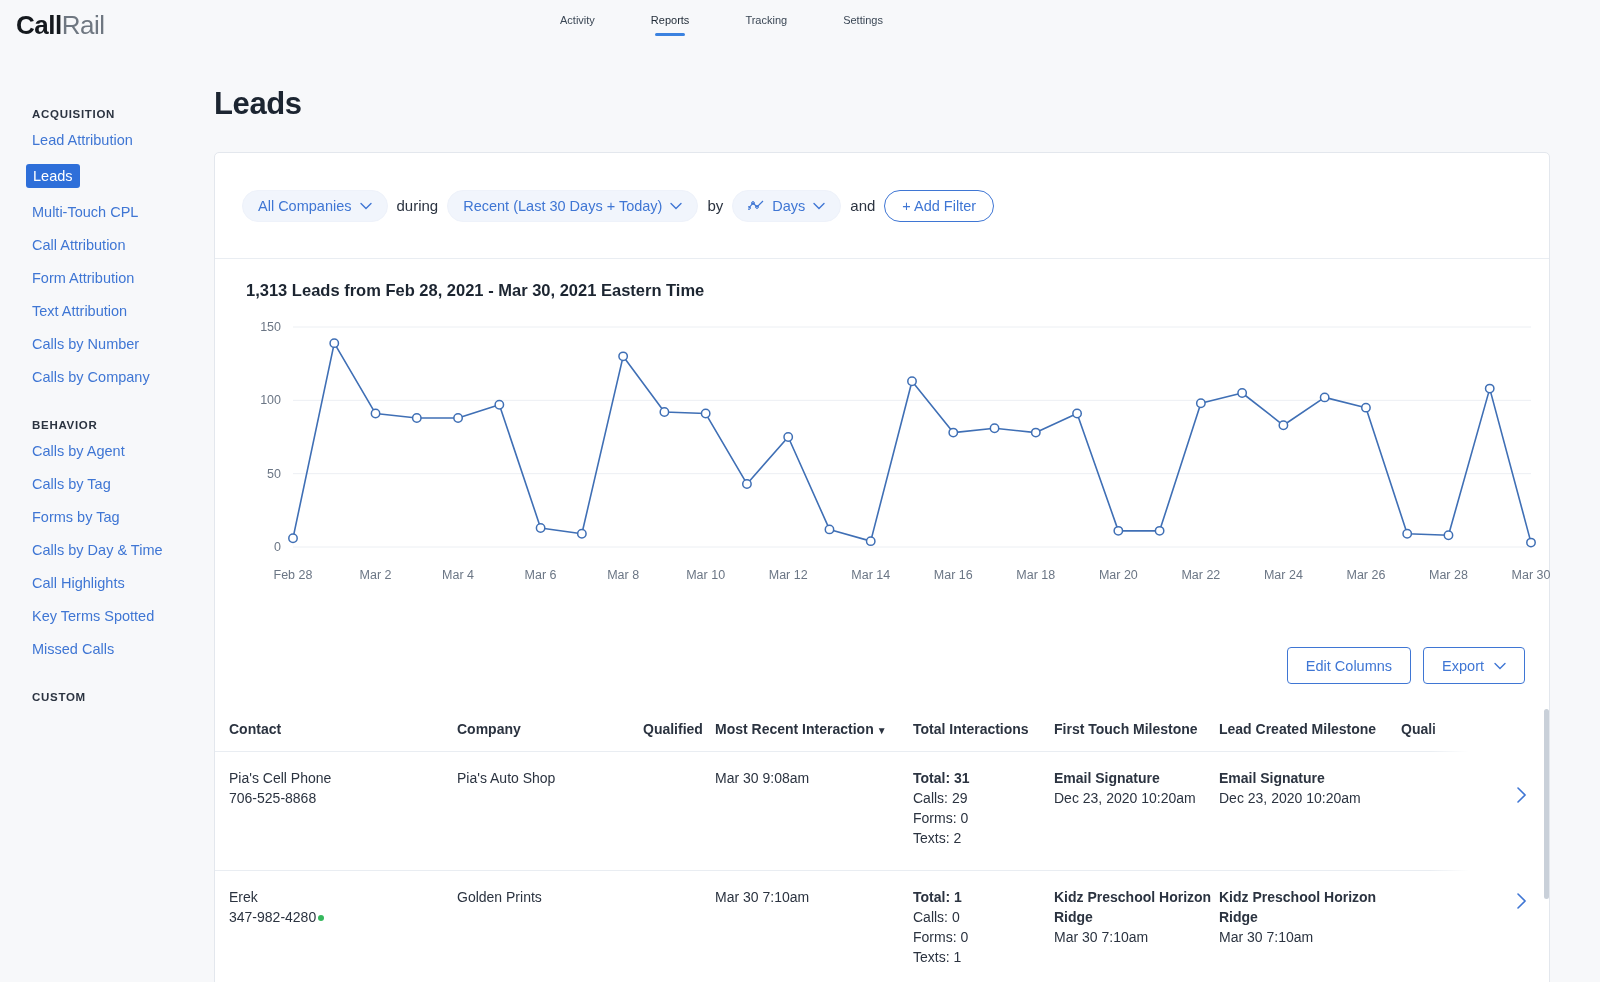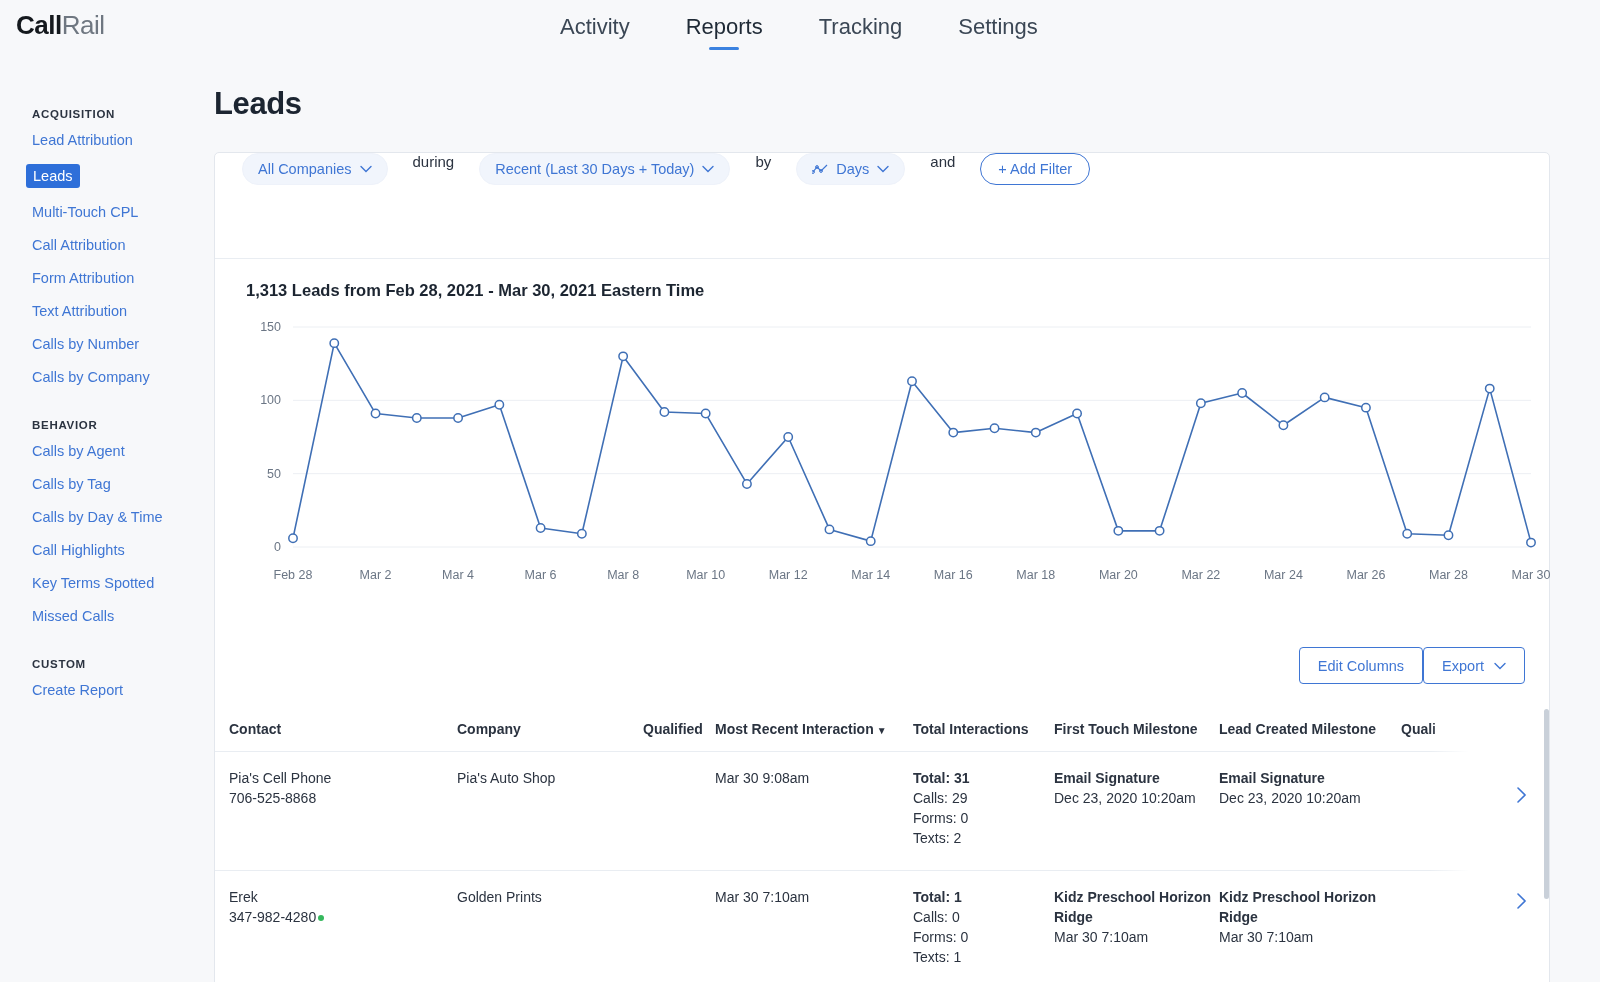--- a/index.html
+++ b/index.html
@@ -22,21 +22,21 @@
     font-size: 26px; letter-spacing: -0.5px;
   }
   .logo .b { font-weight: 700; color: #15191e; }
   .logo .l { font-weight: 400; color: #6f7781; }
 
   .topnav {
     position: absolute; left: 560px; top: 14px;
     display: flex; gap: 56px; align-items: flex-start;
   }
   .topnav .item {
-    font-size: 22px; color: #3b4755; cursor: pointer;
+    font-size: 11px; color: #3b4755; cursor: pointer;
     padding-bottom: 8px; position: relative; font-weight: 400;
   }
   .topnav .item.active { color: #1f2a36; }
   .topnav .item.active::after {
     content: ""; position: absolute; left: 50%; transform: translateX(-50%);
     bottom: -2px; width: 30px; height: 3px; background: #3b82e0; border-radius: 2px;
   }
 
   
   .sidebar {
@@ -66,21 +66,21 @@
 
   .card {
     position: absolute; left: 0px; top: 92px; width: 1336px; height: 840px;
     background: #ffffff; border: 1px solid #e3e7ed; border-radius: 5px;
   }
 
   
   .filterbar {
     position: absolute; left: 0; top: 0; width: 100%; height: 106px;
     border-bottom: 1px solid #e9edf2;
-    display: flex; padding-left: 27px; gap: 25px;
+    display: flex; align-items: center; padding-left: 27px; gap: 9px;
   }
   .pill {
     display: inline-flex; align-items: center; gap: 8px;
     height: 32px; padding: 0 15px; border-radius: 16px;
     background: #f1f5fc; color: #3f76d4; font-size: 14.5px; cursor: pointer;
     border: 1px solid #eef2fa; white-space: nowrap;
   }
   .pill.outline {
     background: #ffffff; border: 1px solid #3f76d4; color: #3f76d4;
     padding: 0 17px;
@@ -93,21 +93,21 @@
   .chart-wrap { position: absolute; left: 0; top: 106px; width: 100%; }
   .chart-title {
     position: absolute; left: 31px; top: 22px;
     font-size: 16.5px; font-weight: 700; color: #1c2531;
   }
   .chart-svg { position: absolute; left: 0px; top: 58px; }
   .axis-label { font-size: 12.5px; fill: #6b7685; font-family: "Liberation Sans", sans-serif; }
 
   
   .actions {
-    position: absolute; right: 24px; top: 494px; display: flex; 
+    position: absolute; right: 24px; top: 494px; display: flex; gap: 12px;
   }
   .btn {
     display: inline-flex; align-items: center; justify-content: center; gap: 10px;
     height: 37px; padding: 0 18px; border: 1px solid #3f76d4; border-radius: 4px;
     background: #ffffff; color: #3f76d4; font-size: 14.5px; cursor: pointer;
   }
 
   
   .table-wrap {
     position: absolute; left: 0px; top: 556px; width: 100%; height: 284px;
@@ -190,29 +190,29 @@
     <div><span class="side-item">Form Attribution</span></div>
     <div><span class="side-item">Text Attribution</span></div>
     <div><span class="side-item">Calls by Number</span></div>
     <div><span class="side-item">Calls by Company</span></div>
 
     <div class="side-gap"></div>
 
     <div class="side-group-title">BEHAVIOR</div>
     <div><span class="side-item">Calls by Agent</span></div>
     <div><span class="side-item">Calls by Tag</span></div>
+    <div><span class="side-item">Forms by Tag</span></div>
     <div><span class="side-item">Calls by Day &amp; Time</span></div>
     <div><span class="side-item">Call Highlights</span></div>
     <div><span class="side-item">Key Terms Spotted</span></div>
     <div><span class="side-item">Missed Calls</span></div>
 
     <div class="side-gap"></div>
 
     <div class="side-group-title">CUSTOM</div>
-    <div><span class="side-item">Create Report</span></div>
   </div>
 
   <div class="main">
     <div class="page-title">Leads</div>
 
     <div class="card">
 
       <div class="filterbar">
         <div class="pill">
           <span>All Companies</span>

